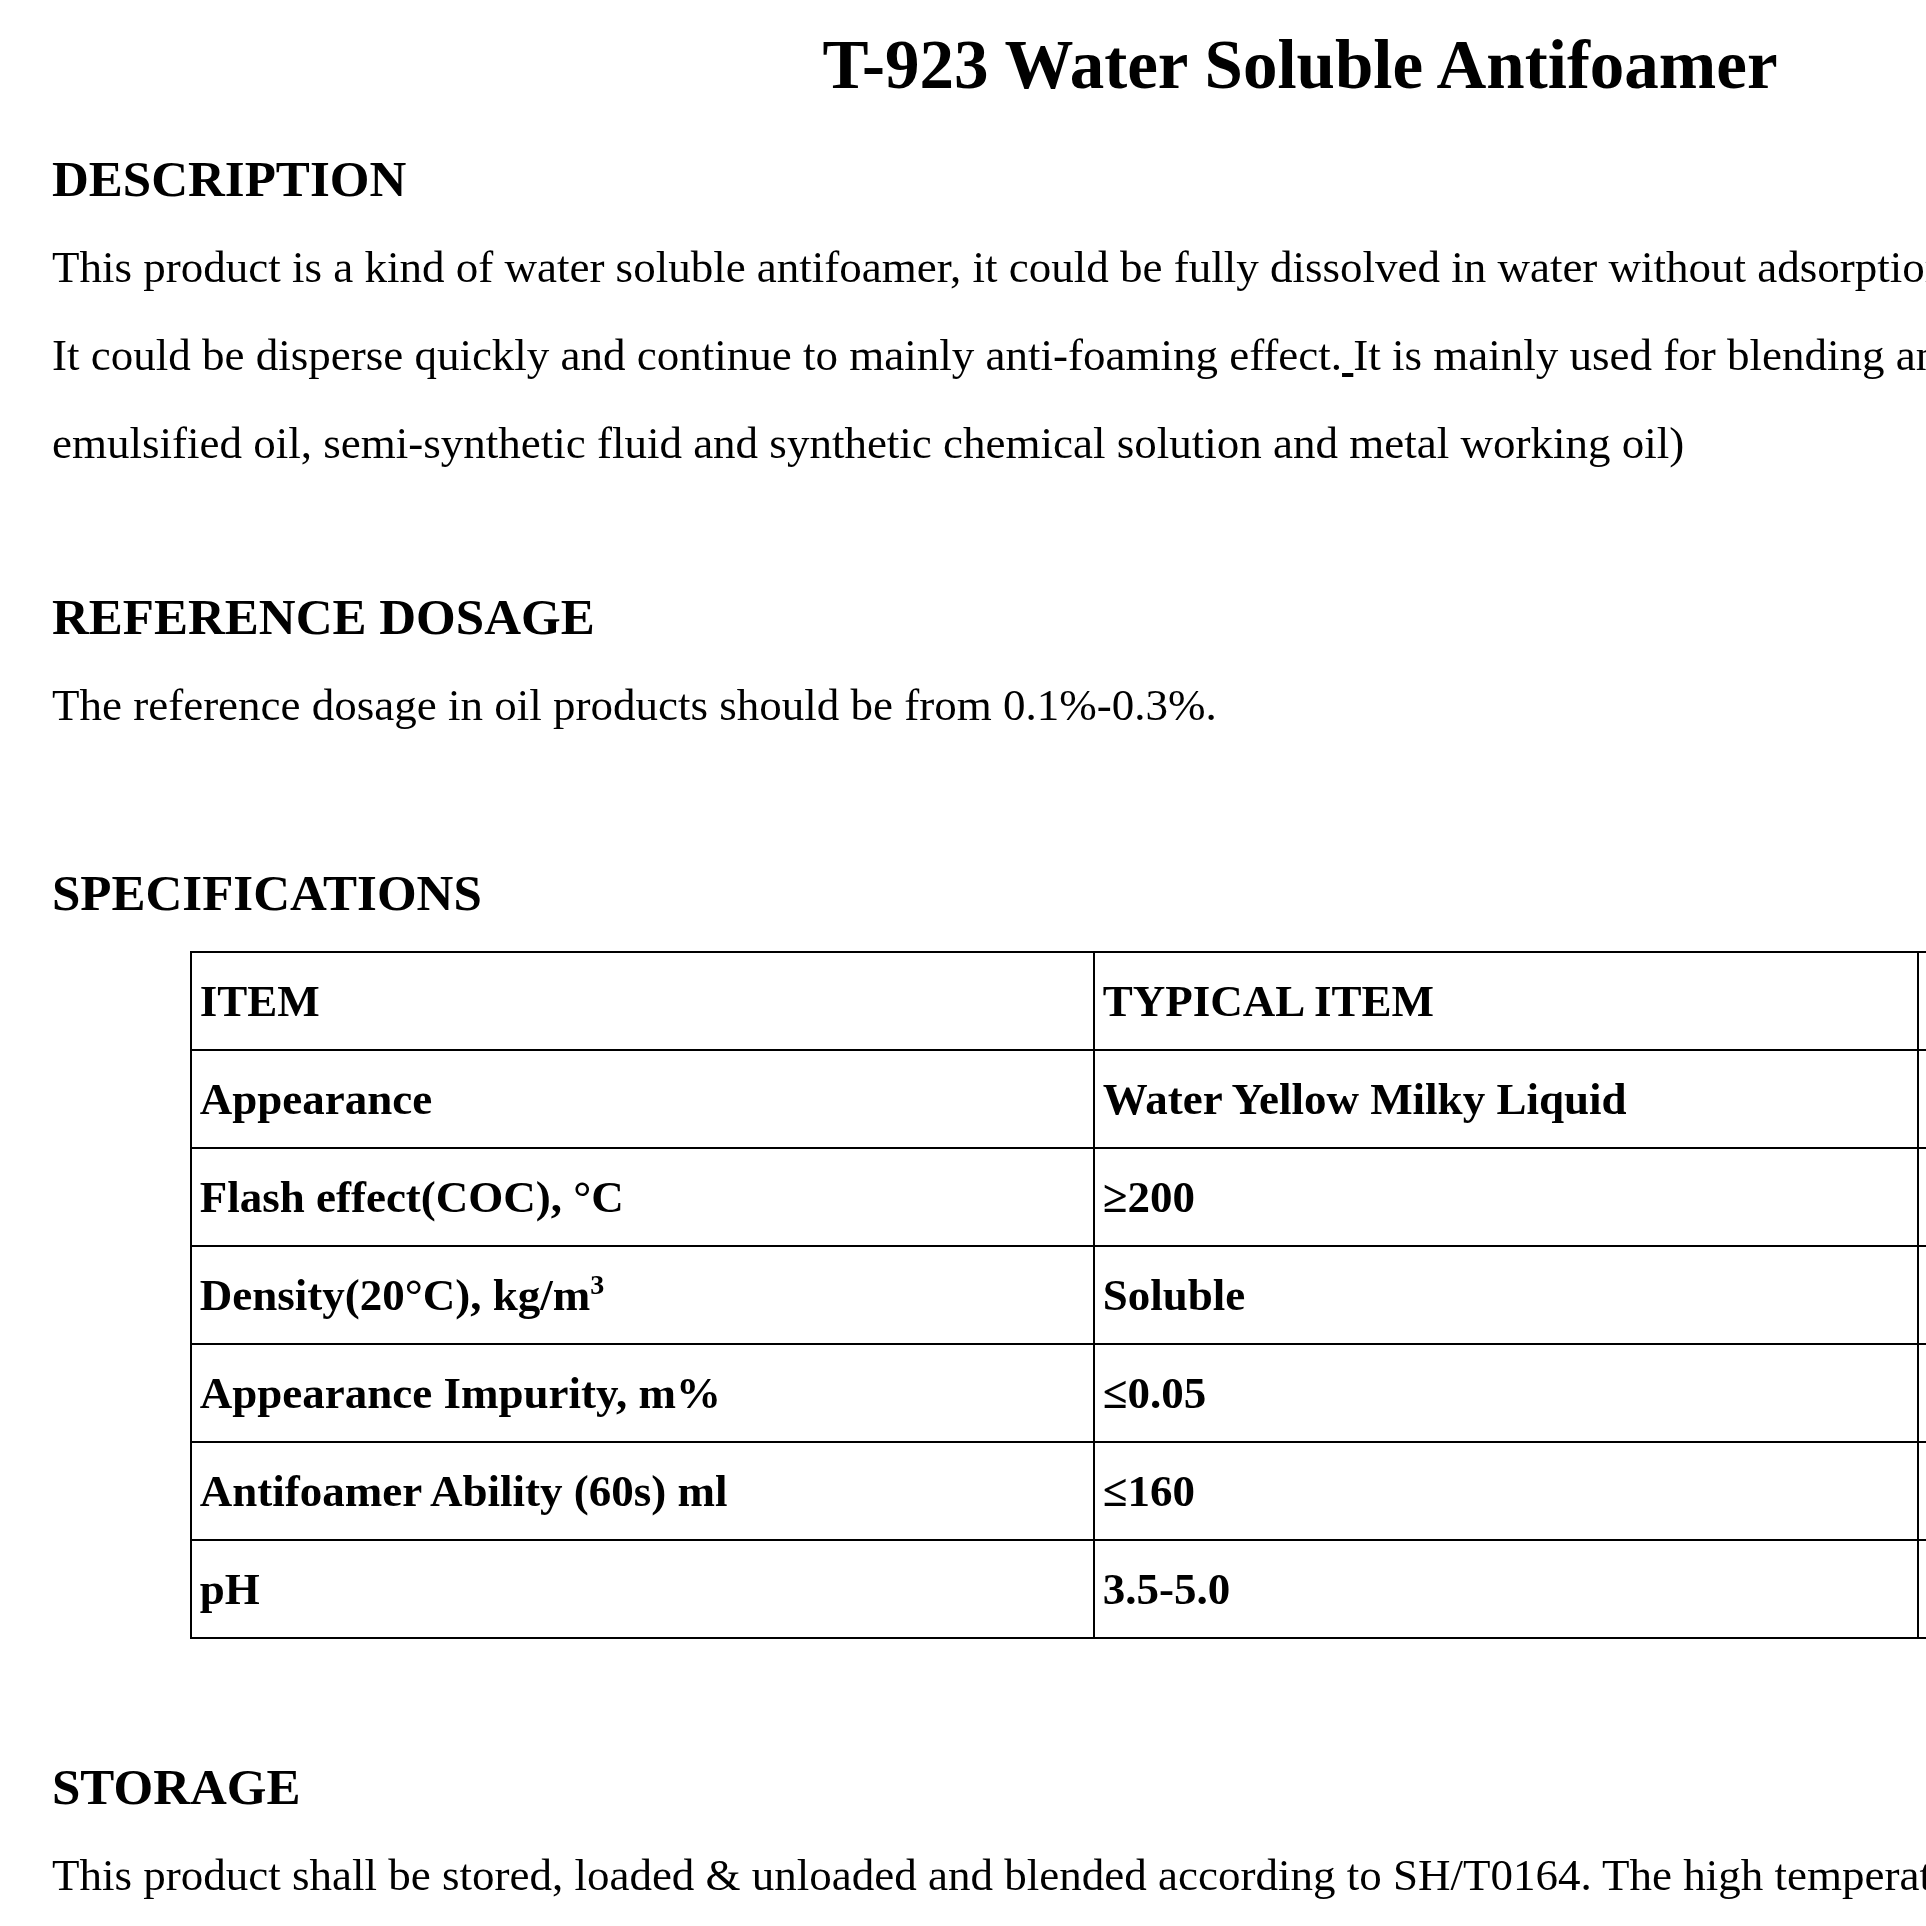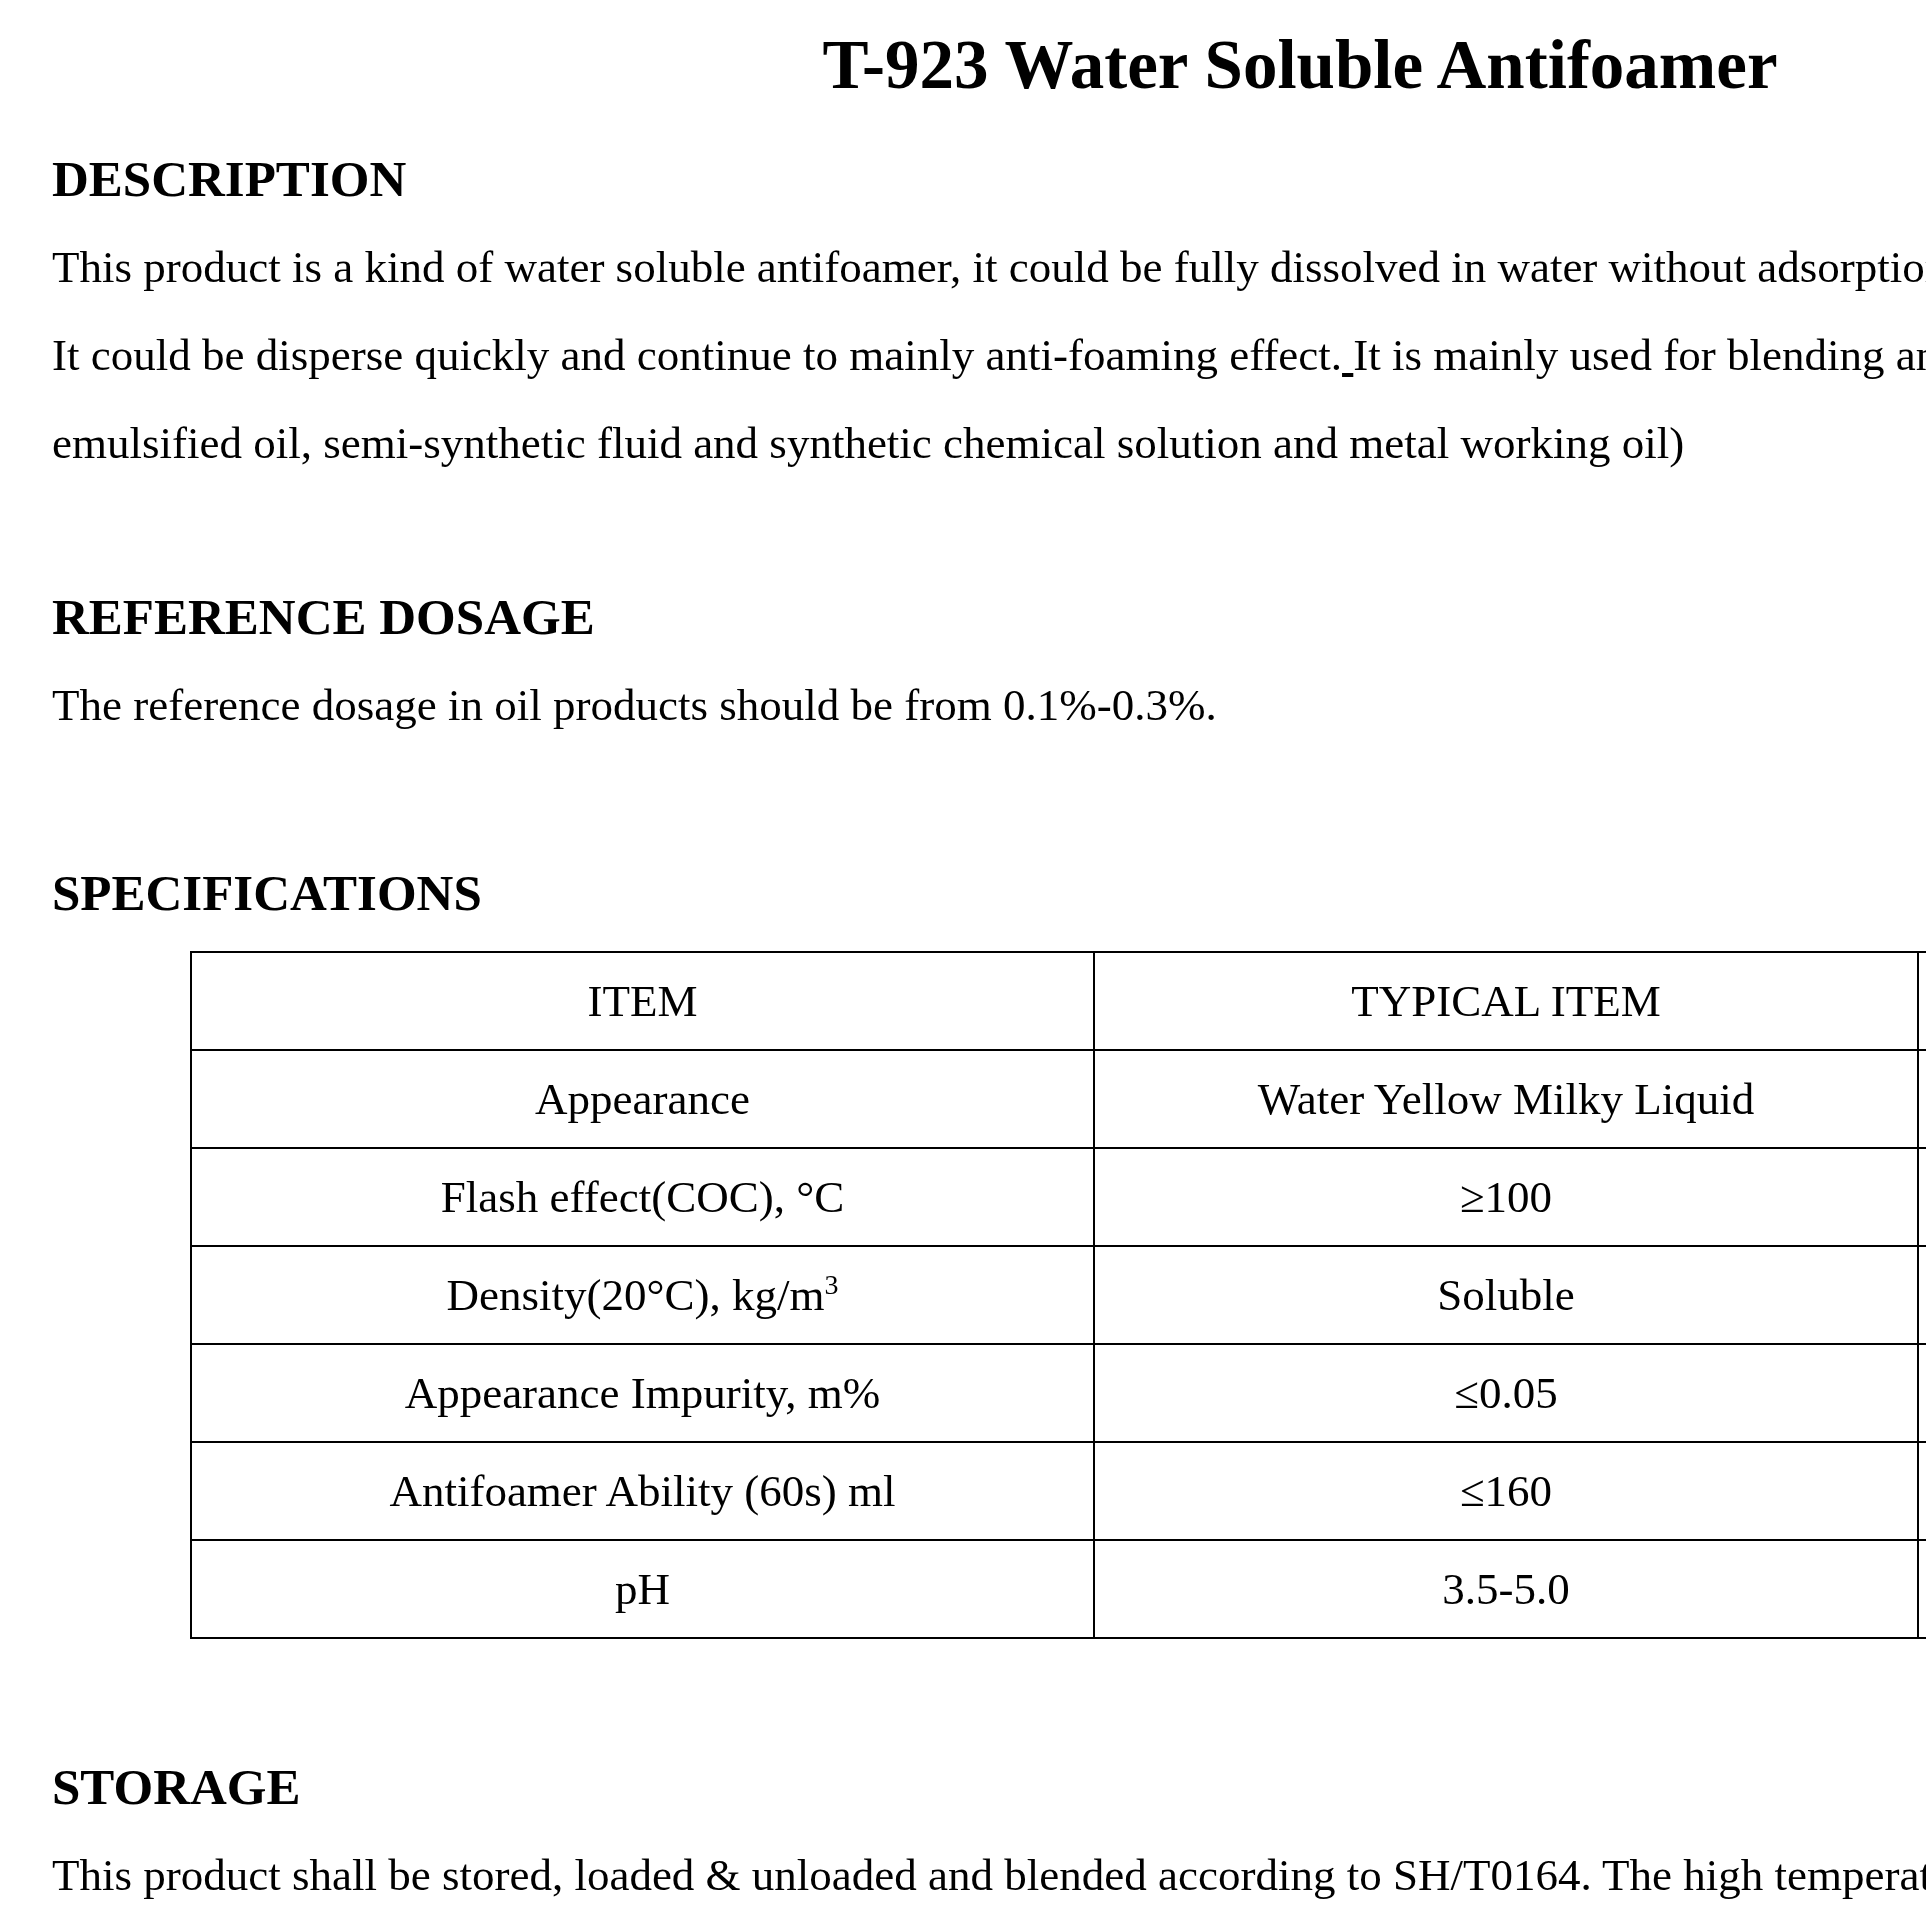--- a/index.html
+++ b/index.html
@@ -44,25 +44,25 @@
   table.spec-table {
     border-collapse: collapse;
     table-layout: fixed;
     width: 2244px;
     margin: 25.4px 0 0 138px;
   }
   table.spec-table td {
     border: 2.7px solid #000000;
     height: 98px;
     padding: 0 7.7px;
-    text-align: center;
+    text-align: left;
     vertical-align: middle;
     font-size: 45px;
     line-height: 58px;
-    font-weight: normal;
+    font-weight: bold;
     overflow: hidden;
     white-space: nowrap;
   }
   sup.cell-sup {
     font-size: 28px;
     vertical-align: super;
     line-height: 0;
   }
 </style>
 </head>
@@ -98,21 +98,21 @@
         <td>TYPICAL ITEM</td>
         <td>TEST METHOD</td>
       </tr>
       <tr>
         <td>Appearance</td>
         <td>Water Yellow Milky Liquid</td>
         <td>Visual</td>
       </tr>
       <tr>
         <td>Flash effect(COC), °C</td>
-        <td>≥100</td>
+        <td>≥200</td>
         <td>GB/T3536</td>
       </tr>
       <tr>
         <td><span>Density(20°C), kg/m</span><sup class="cell-sup">3</sup></td>
         <td>Soluble</td>
         <td>GB/T1884</td>
       </tr>
       <tr>
         <td>Appearance Impurity, m%</td>
         <td>≤0.05</td>

